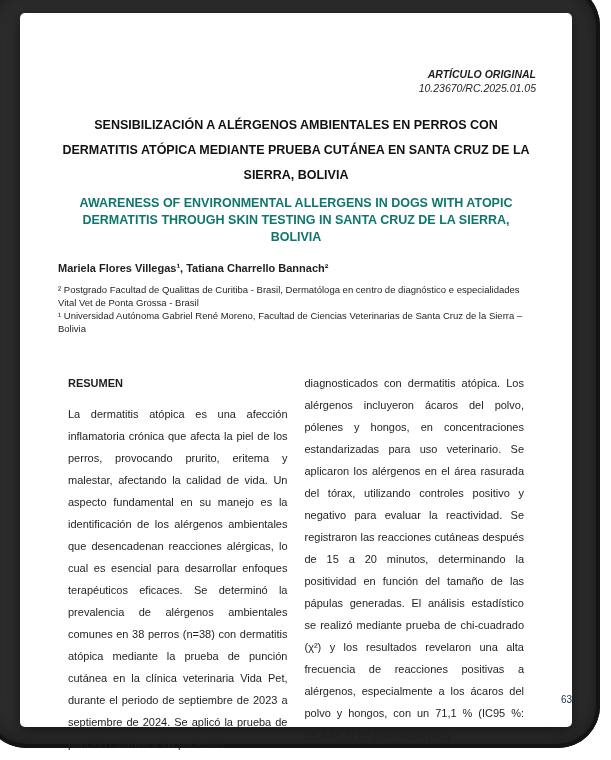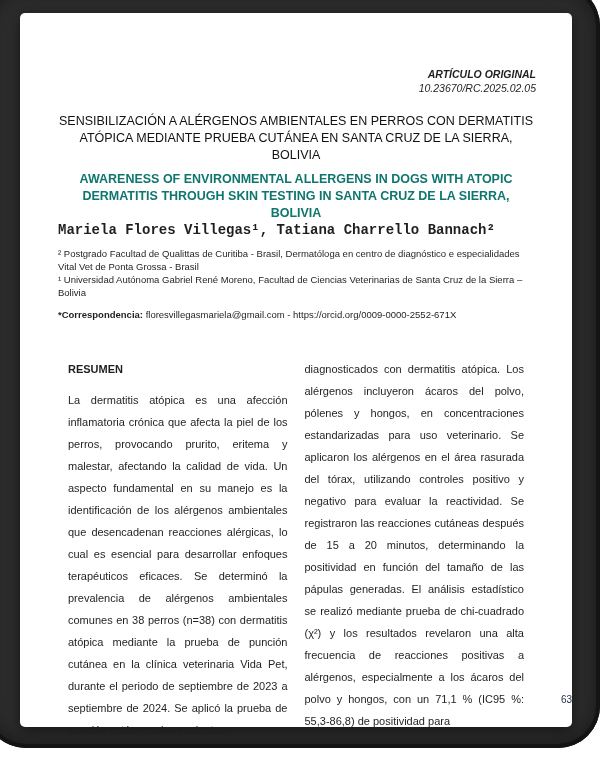--- a/index.html
+++ b/index.html
@@ -39,39 +39,39 @@
     line-height: 14px;
     color: #1f1f1f;
     padding-right: 2px;
   }
   .meta-block .article-type { font-weight: bold; }
 
   .title-es {
     margin: 18px auto 0 auto;
     max-width: 474px;
     text-align: center;
-    font-weight: normal;
+    font-weight: bold;
     font-size: 12.5px;
-    line-height: 17px;
+    line-height: 25px;
     color: #111;
   }
   .title-en {
     margin: 7px auto 0 auto;
     max-width: 478px;
     text-align: center;
     font-size: 12.5px;
     line-height: 17px;
     color: #0f766e;
   }
 
   .authors {
+    margin-top: 16px;
     font-weight: bold;
-    font-size: 14px;
+    font-size: 11px;
     padding-left: 4px;
-    font-family: Liberation Mono, monospace;
   }
 
   .affiliations {
     margin-top: 9px;
     font-size: 9.5px;
     line-height: 13px;
     padding-left: 4px;
     list-style: none;
   }
   .correspondence {
@@ -115,38 +115,34 @@
 <body>
 
 <div class="canvas">
   <div class="frame"></div>
 
   <div class="sheet">
     <div class="sheet-inner">
 
       <div class="meta-block">
         <div class="article-type">ARTÍCULO ORIGINAL</div>
-        <div class="doi">10.23670/RC.2025.02.05</div>
+        <div class="doi">10.23670/RC.2025.01.05</div>
       </div>
 
       <h1 class="title-es">SENSIBILIZACIÓN A ALÉRGENOS AMBIENTALES EN PERROS CON DERMATITIS ATÓPICA MEDIANTE PRUEBA CUTÁNEA EN SANTA CRUZ DE LA SIERRA, BOLIVIA</h1>
 
       <h2 class="title-en">AWARENESS OF ENVIRONMENTAL ALLERGENS IN DOGS WITH ATOPIC DERMATITIS THROUGH SKIN TESTING IN SANTA CRUZ DE LA SIERRA, BOLIVIA</h2>
 
       <div class="authors">Mariela Flores Villegas¹, Tatiana Charrello Bannach²</div>
 
       <ul class="affiliations">
         <li>² Postgrado Facultad de Qualittas de Curitiba - Brasil, Dermatóloga en centro de diagnóstico e especialidades Vital Vet de Ponta Grossa - Brasil</li>
         <li>¹ Universidad Autónoma Gabriel René Moreno, Facultad de Ciencias Veterinarias de Santa Cruz de la Sierra – Bolivia</li>
       </ul>
 
-      <div class="correspondence">
-        <span class="corr-label">*Correspondencia:</span>
-        <span class="corr-value">floresvillegasmariela@gmail.com - https://orcid.org/0009-0000-2552-671X</span>
-      </div>
 
       <div class="body-columns">
         <div class="col">
           <div class="abstract-heading">RESUMEN</div>
           <div class="col-text">La dermatitis atópica es una afección inflamatoria crónica que afecta la piel de los perros, provocando prurito, eritema y malestar, afectando la calidad de vida. Un aspecto fundamental en su manejo es la identificación de los alérgenos ambientales que desencadenan reacciones alérgicas, lo cual es esencial para desarrollar enfoques terapéuticos eficaces. Se determinó la prevalencia de alérgenos ambientales comunes en 38 perros (n=38) con dermatitis atópica mediante la prueba de punción cutánea en la clínica veterinaria Vida Pet, durante el periodo de septiembre de 2023 a septiembre de 2024. Se aplicó la prueba de punción cutánea a los pacientes</div>
         </div>
         <div class="col">
           <div class="col-text">diagnosticados con dermatitis atópica. Los alérgenos incluyeron ácaros del polvo, pólenes y hongos, en concentraciones estandarizadas para uso veterinario. Se aplicaron los alérgenos en el área rasurada del tórax, utilizando controles positivo y negativo para evaluar la reactividad. Se registraron las reacciones cutáneas después de 15 a 20 minutos, determinando la positividad en función del tamaño de las pápulas generadas. El análisis estadístico se realizó mediante prueba de chi-cuadrado (χ²) y los resultados revelaron una alta frecuencia de reacciones positivas a alérgenos, especialmente a los ácaros del polvo y hongos, con un 71,1 % (IC95 %: 55,3-86,8) de positividad para</div>
         </div>
       </div>

